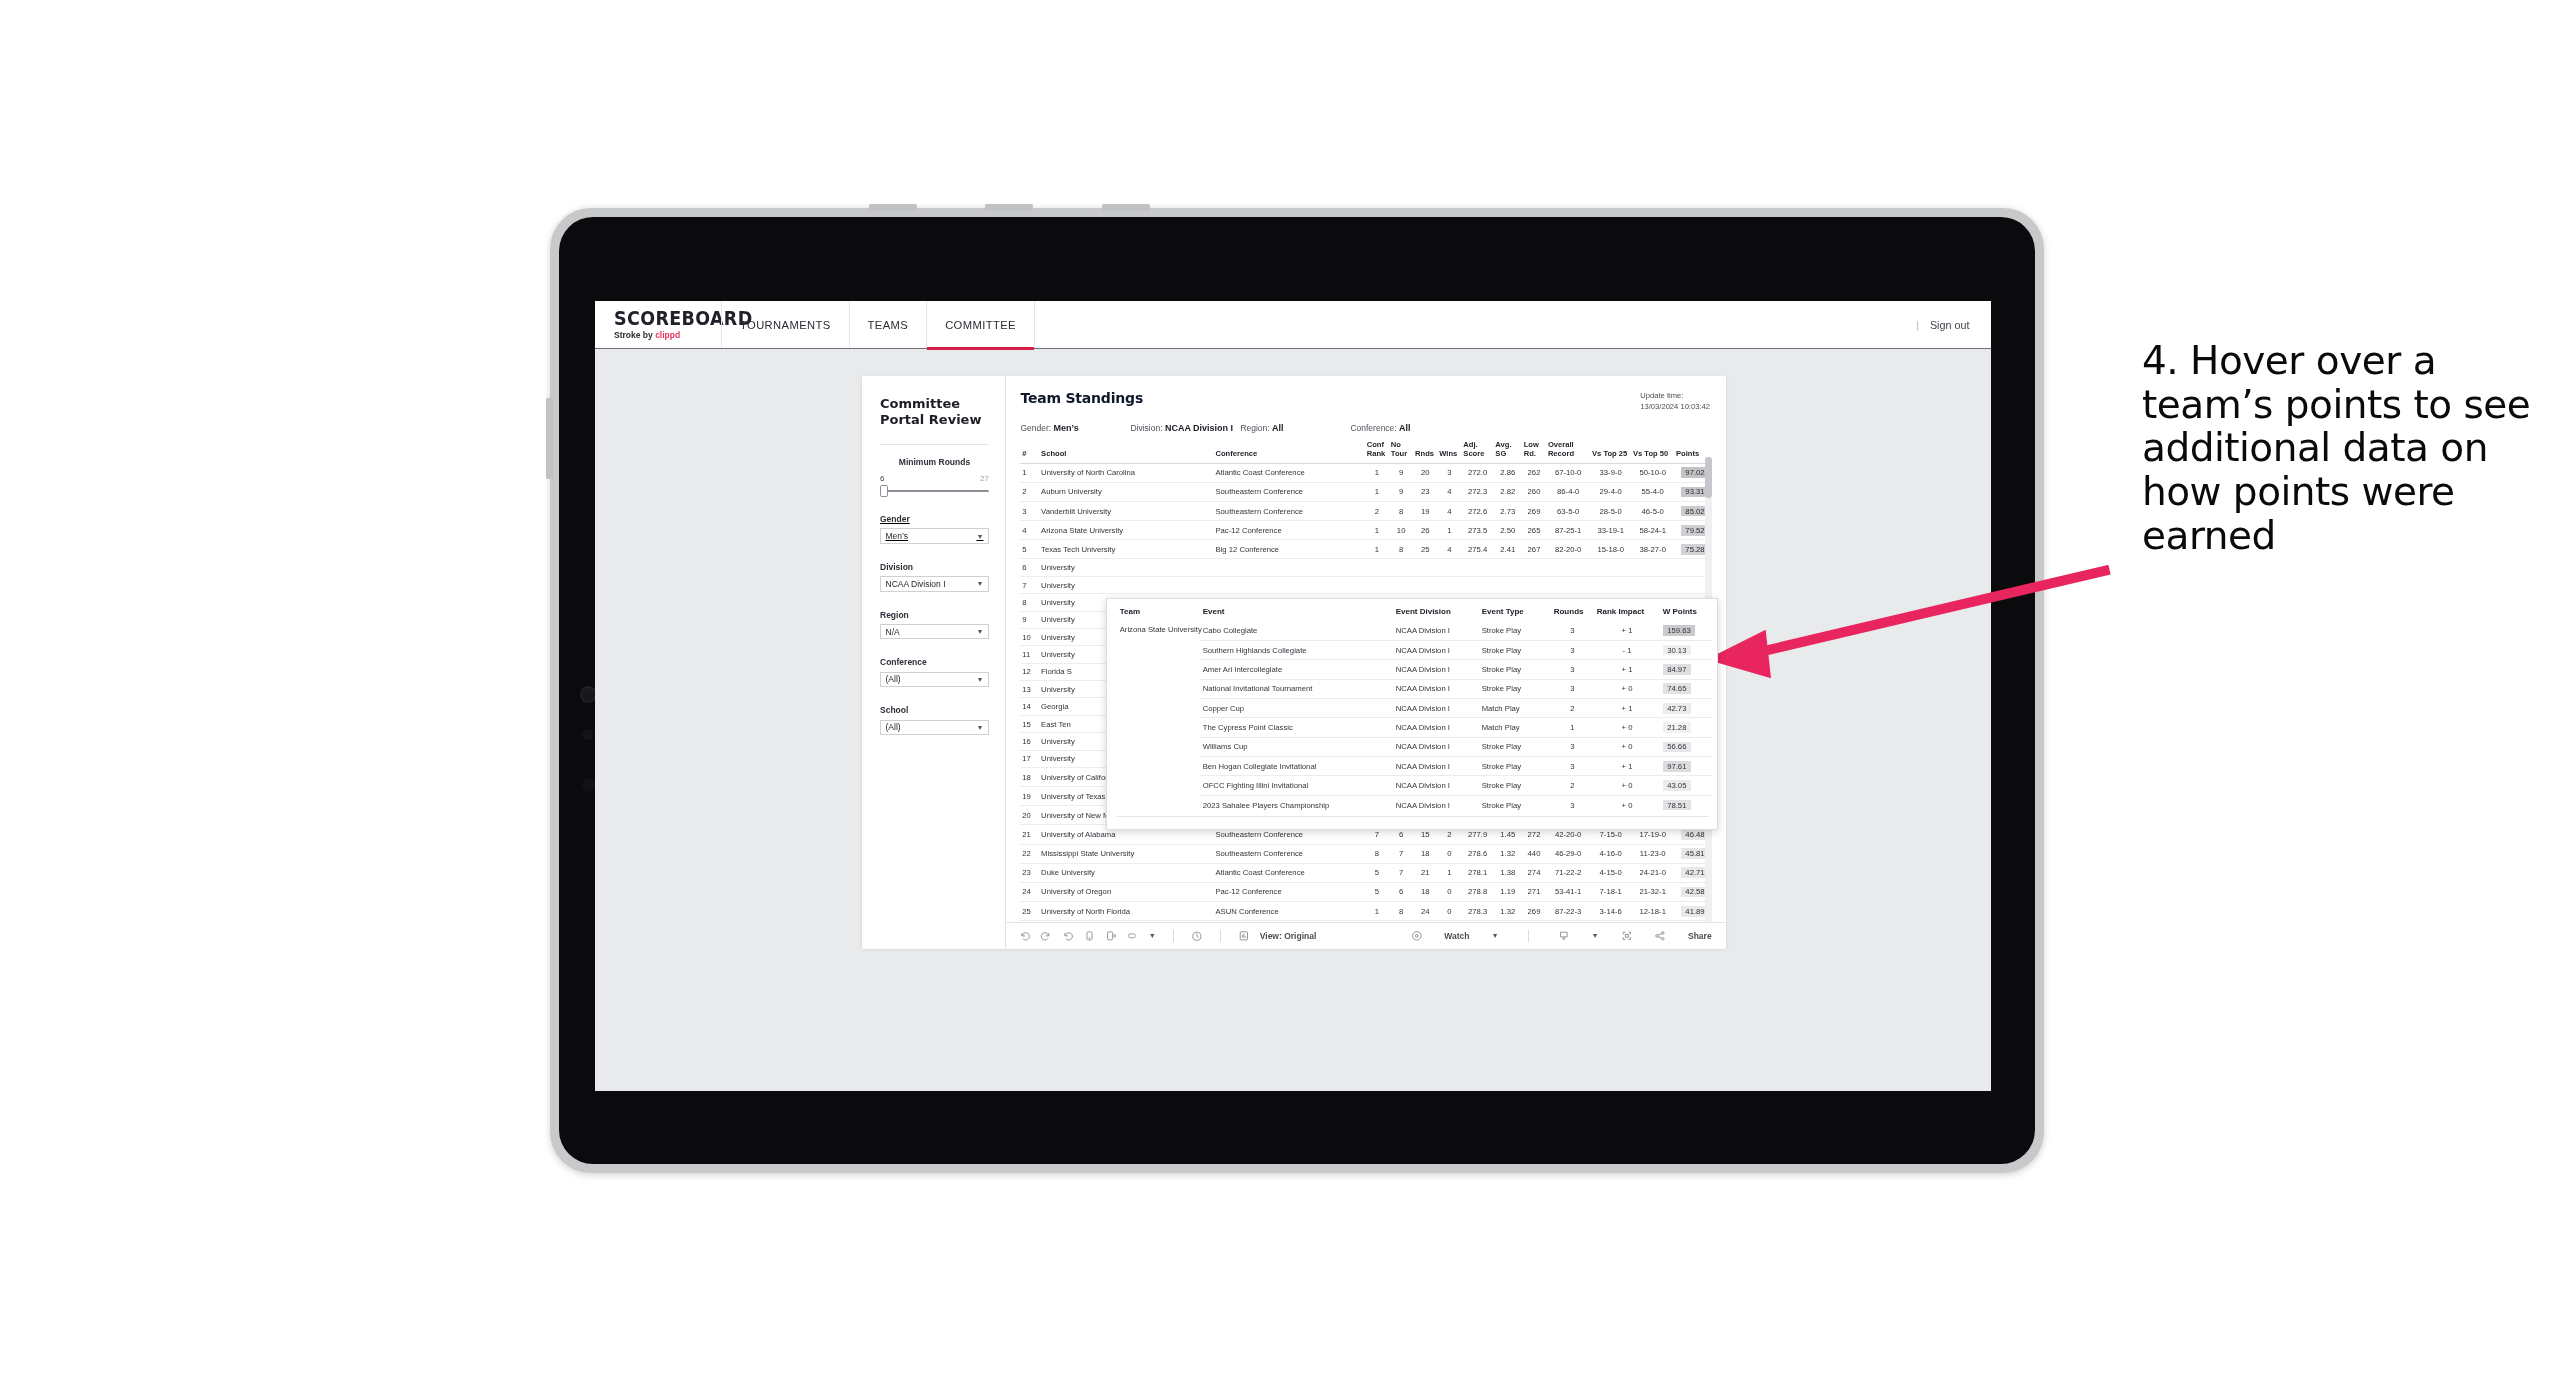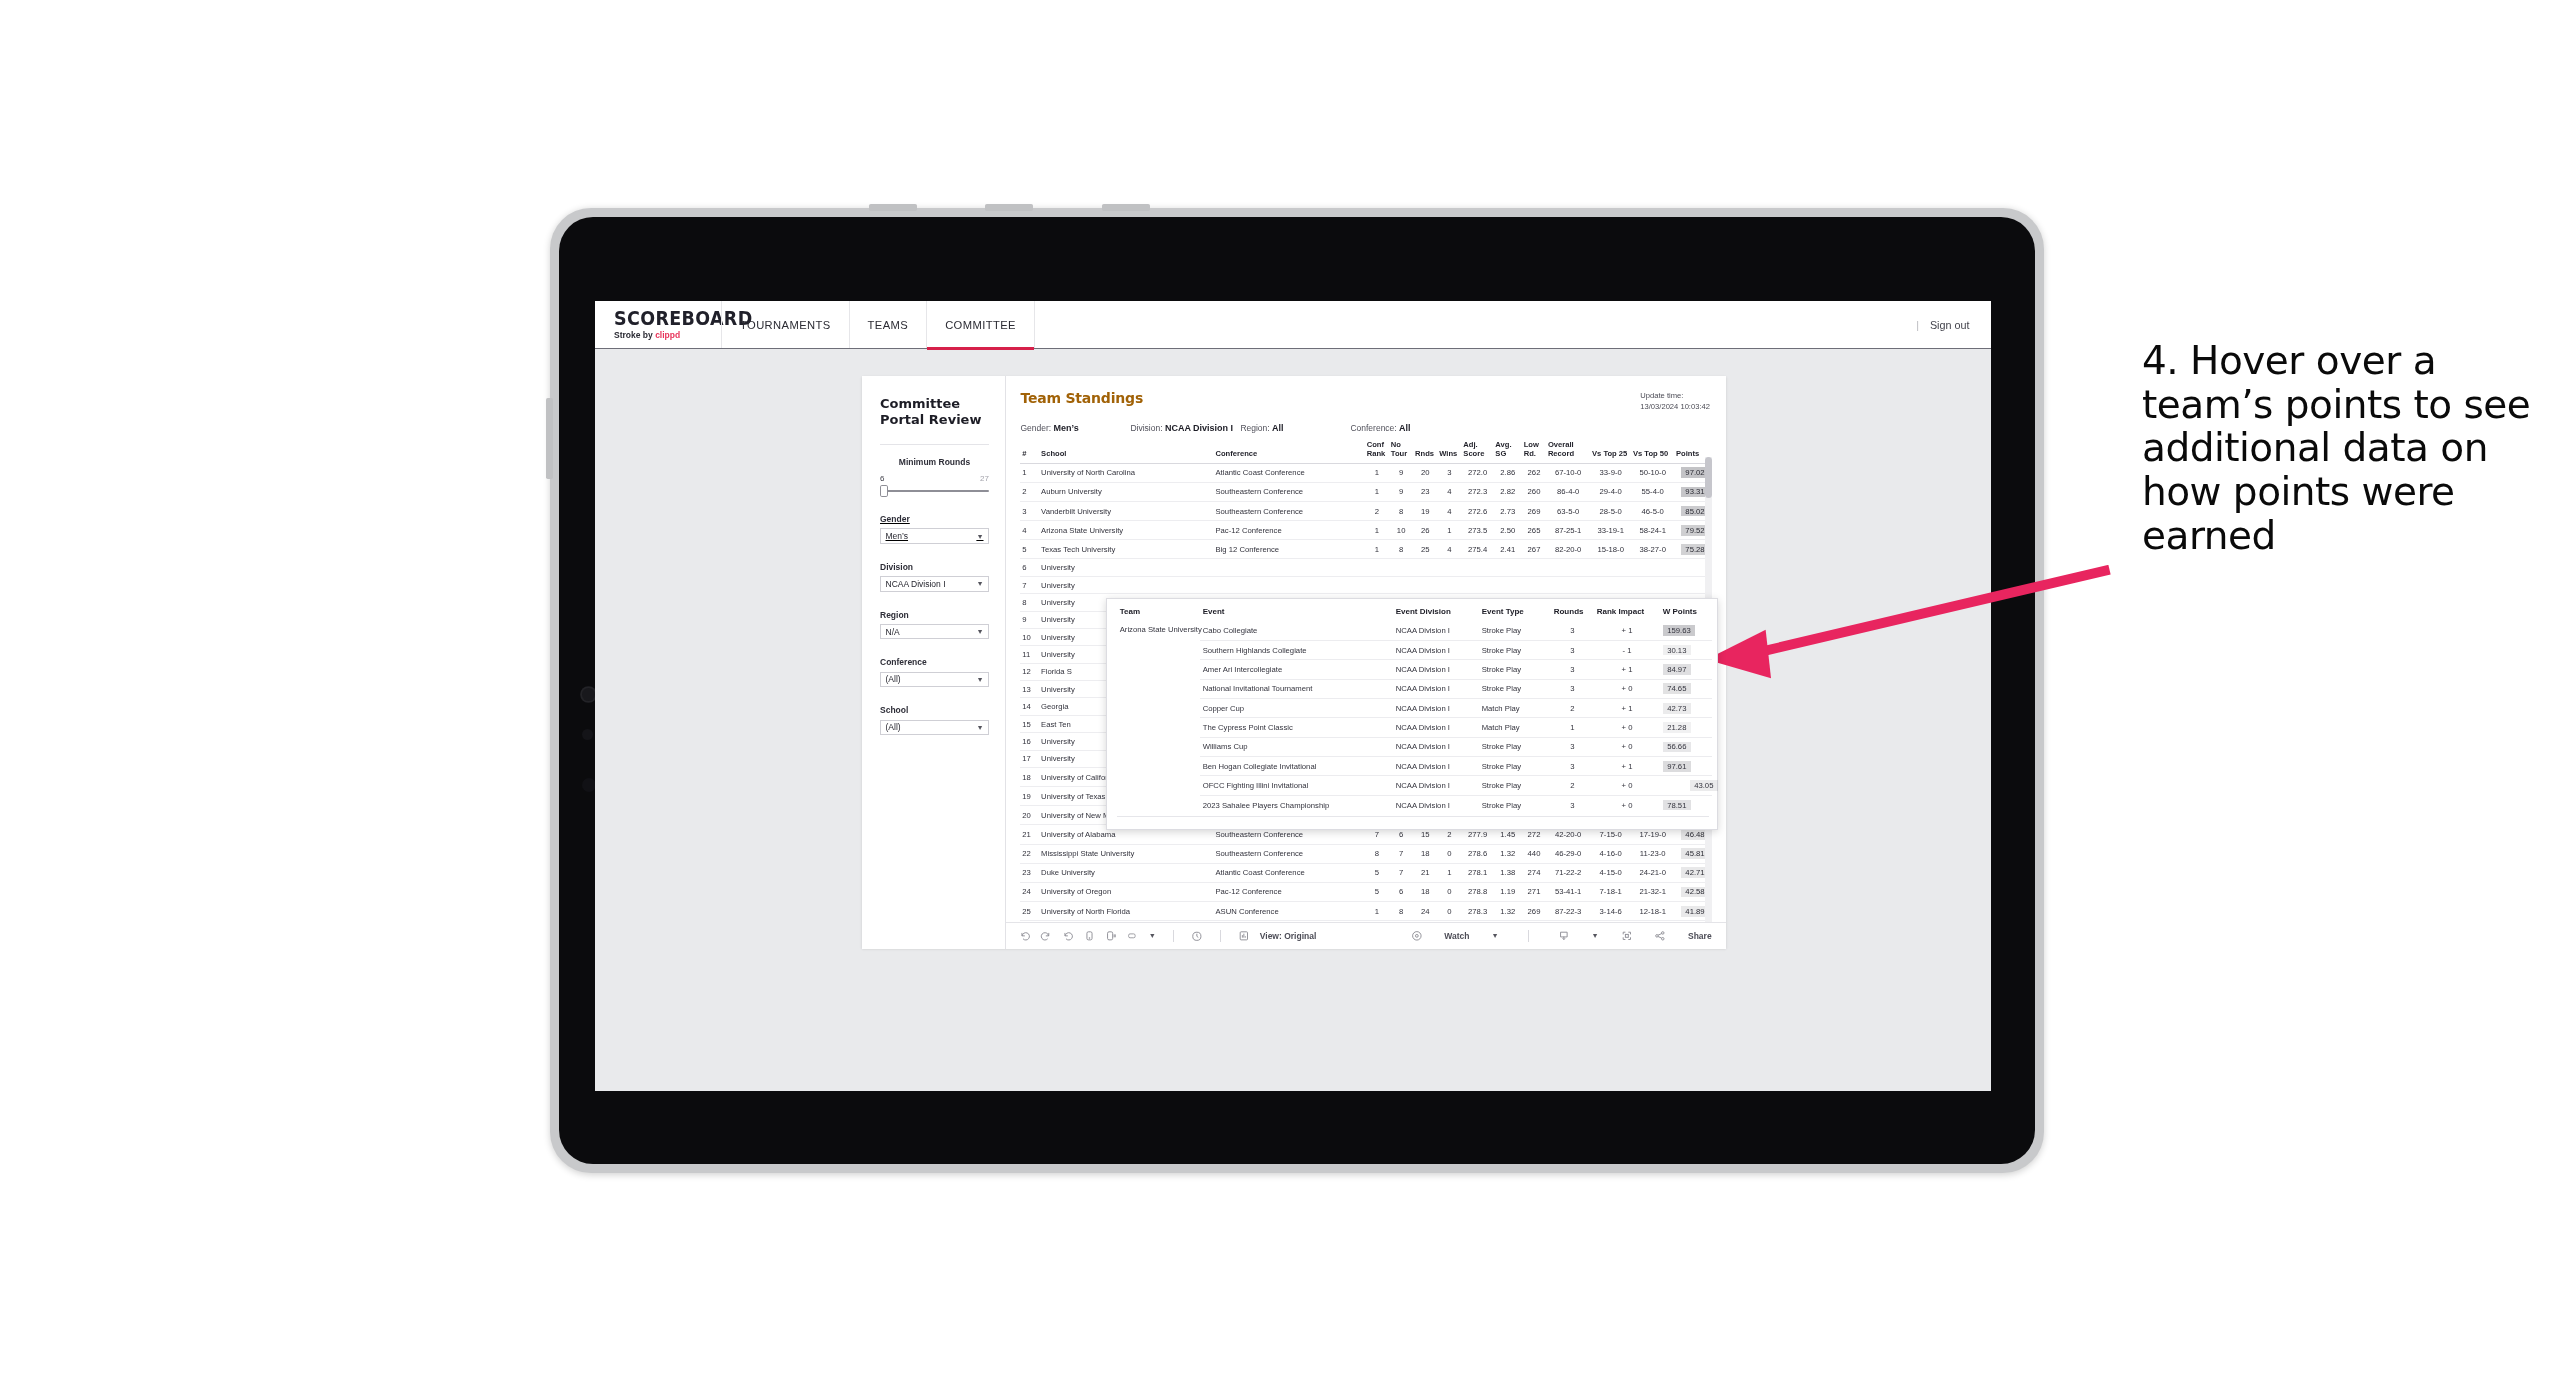--- a/index.html
+++ b/index.html
@@ -126,21 +126,21 @@
     display:flex; align-items:center; justify-content: space-between;
     padding: 0 4.5px; font-size: 8.5px; color: #25252e; cursor: pointer;
   }
   .caret { color: #55555e; font-size: 7.2px; line-height: 1; }
 
   
   .content { flex: 1; position: relative; padding: 14.4px 16px 0 14.4px; min-width: 0; }
   .content-head { display:flex; align-items:flex-start; justify-content: space-between; }
   .ttl {
     font-family: "DejaVu Sans", sans-serif;
-    font-size: 14px; font-weight: 700; color: #a16207; letter-spacing: -0.2px;
+    font-size: 14px; font-weight: 700; color: #0f172a; letter-spacing: -0.2px;
   }
   .upd { text-align: left; font-size: 7.6px; color: #4b4b55; line-height: 1.45; }
   .meta { display: flex; gap: 0; margin-top: 10.8px; font-size: 8.5px; color: #50505a; }
   .meta > div { min-width: 110px; }
   .meta b { color: #1d1d26; font-weight: 700; font-size: 9px; }
 
   .tbl-wrap { margin-top: 8px; position: relative; }
   table.standings { width: 100%; border-collapse: collapse; table-layout: fixed; }
   table.standings thead th {
     font-size: 7.6px; font-weight: 700; color: #1f1f28;
@@ -880,21 +880,21 @@
                     <td class="tt-rnds">3</td>
                     <td class="tt-rank">+ 1</td>
                     <td class="tt-pts"><span class="chip" style="background: rgba(60, 60, 70, 0.18);">97.61</span></td>
                   </tr>
                   <tr>
                     <td class="tt-event">OFCC Fighting Illini Invitational</td>
                     <td class="tt-div">NCAA Division I</td>
                     <td class="tt-type">Stroke Play</td>
                     <td class="tt-rnds">2</td>
                     <td class="tt-rank">+ 0</td>
-                    <td class="tt-pts"><span class="chip" style="background: rgba(60, 60, 70, 0.1); margin-left: 27px;">43.05</span></td>
+                    <td class="tt-pts"><span class="chip" style="background: rgba(60, 60, 70, 0.1);">43.05</span></td>
                   </tr>
                   <tr>
                     <td class="tt-event">2023 Sahalee Players Championship</td>
                     <td class="tt-div">NCAA Division I</td>
                     <td class="tt-type">Stroke Play</td>
                     <td class="tt-rnds">3</td>
                     <td class="tt-rank">+ 0</td>
                     <td class="tt-pts"><span class="chip" style="background: rgba(60, 60, 70, 0.153);">78.51</span></td>
                   </tr>
                 </tbody>

